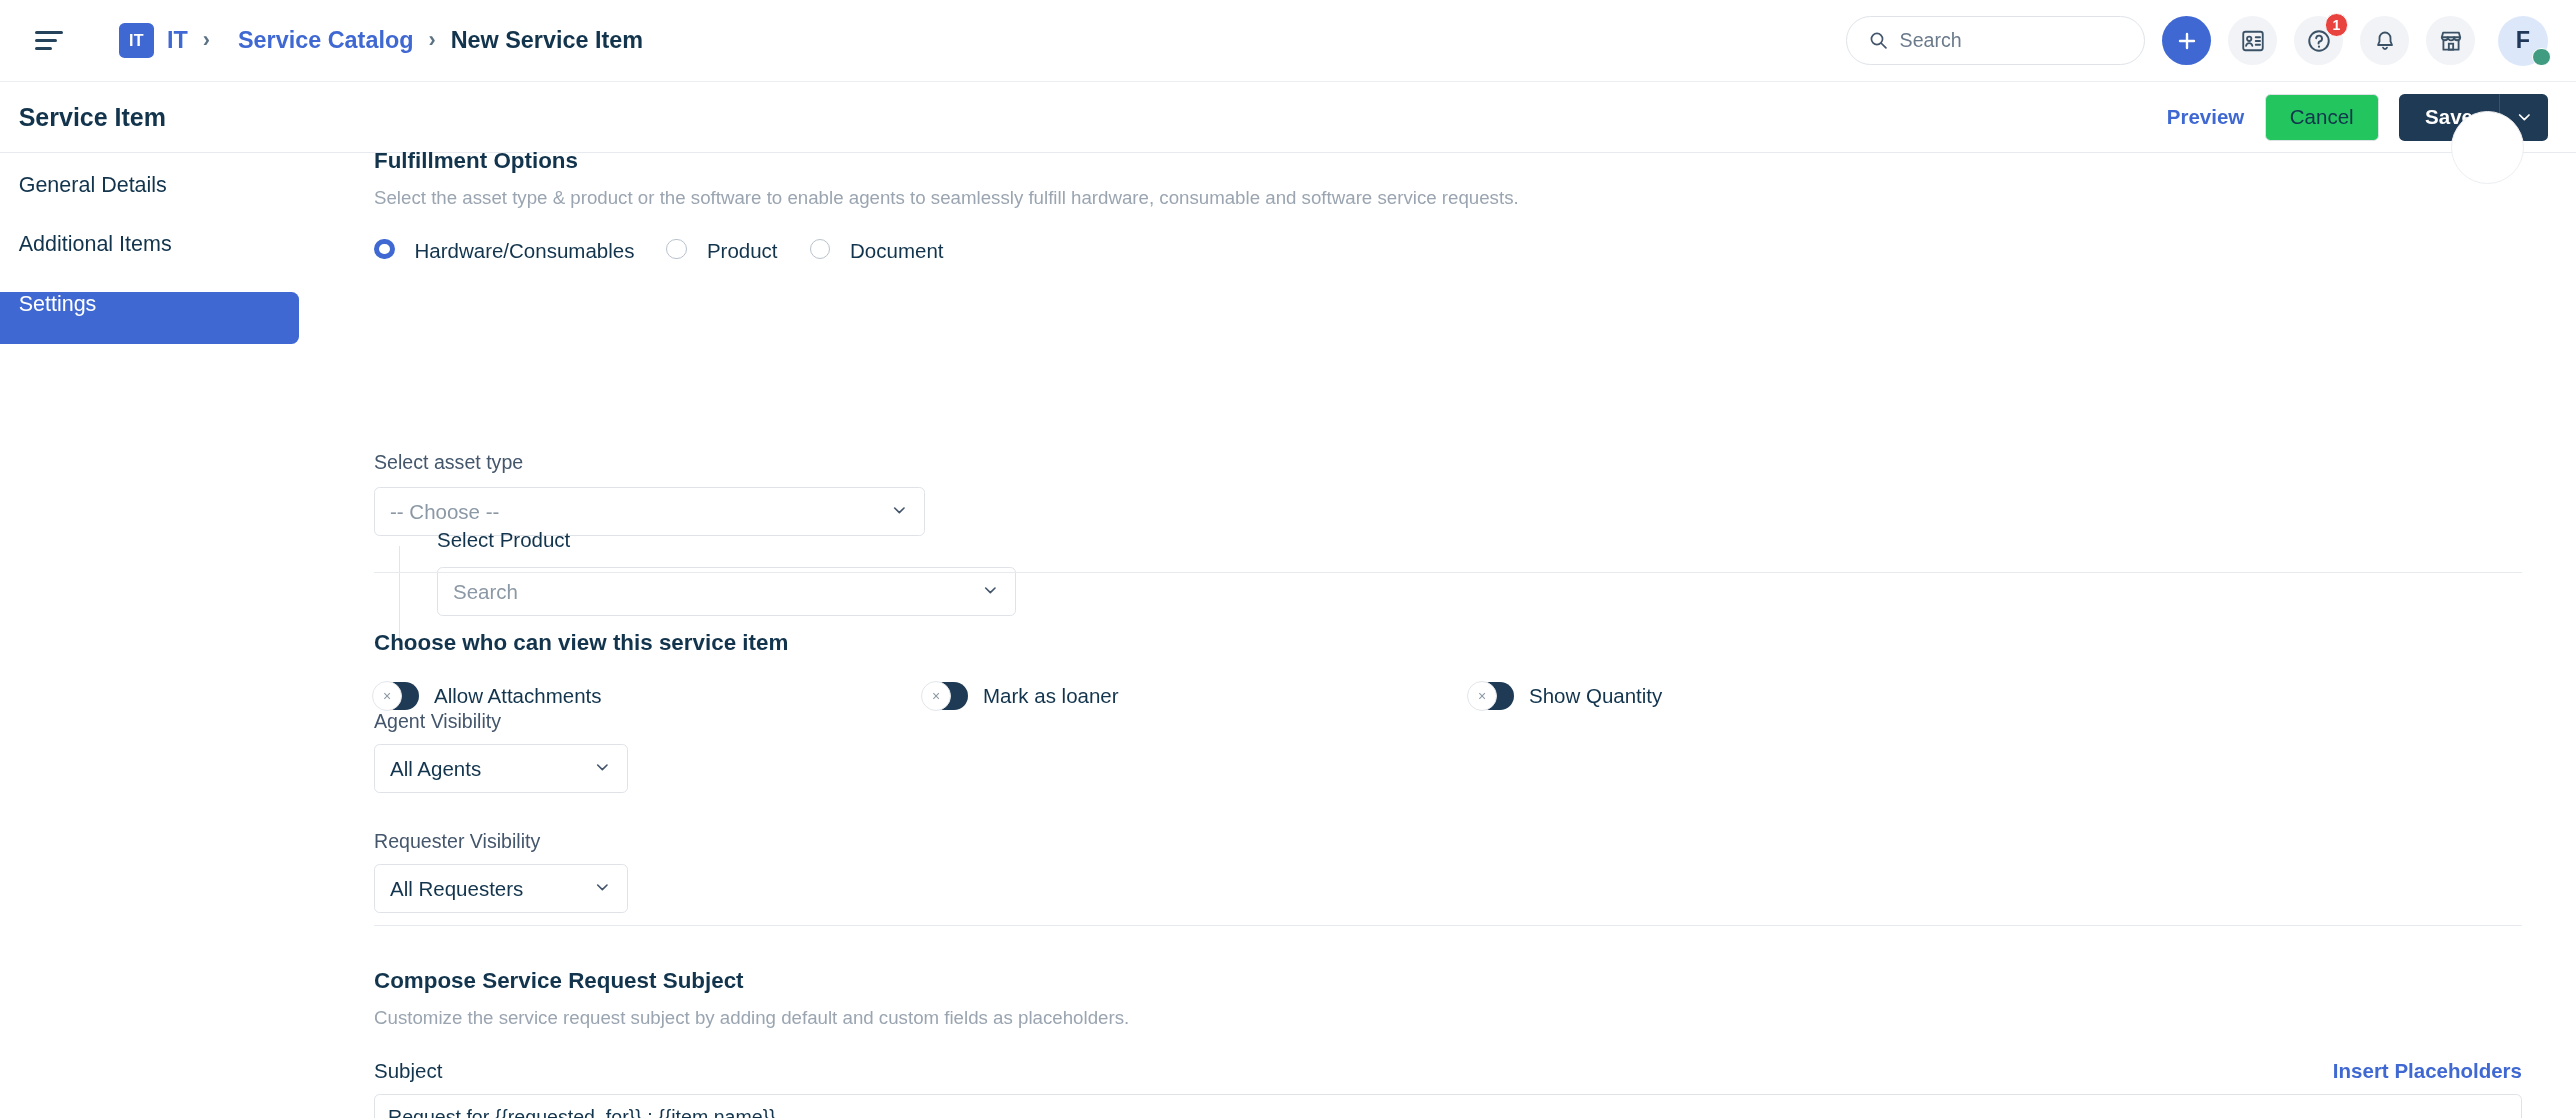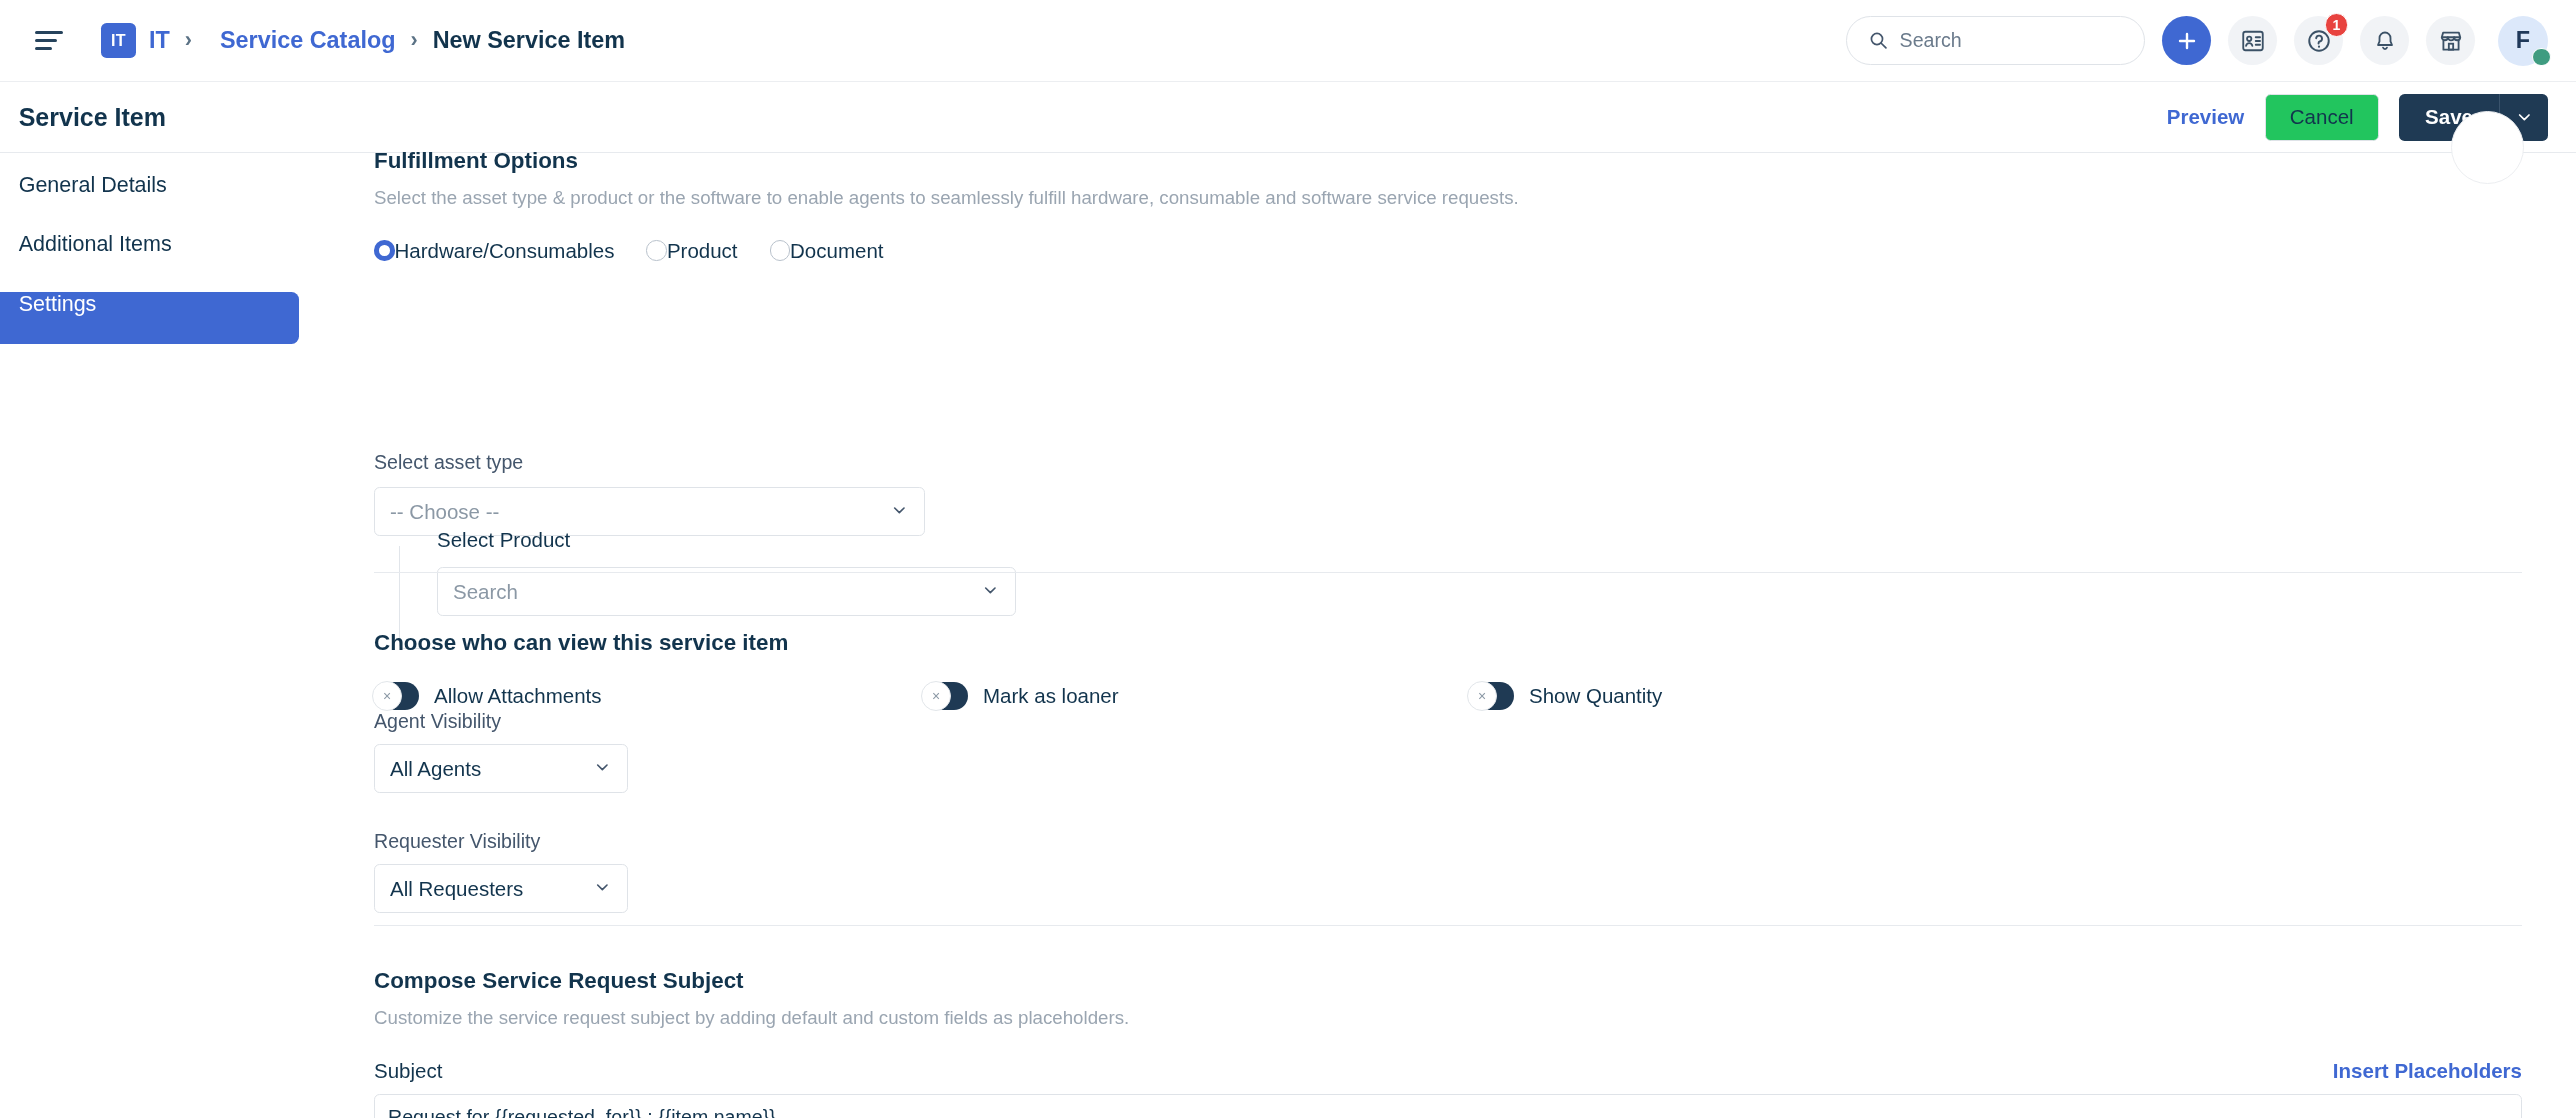--- a/index.html
+++ b/index.html
@@ -20,21 +20,21 @@
   .hamburger {
     margin-left: 35px; width: 32px; height: 24px;
     display: flex; flex-direction: column; justify-content: center; gap: 5.6px;
     cursor: pointer;
   }
   .hamburger i { display:block; height: 2.8px; background: #26435c; border-radius: 1.9px; }
   .hamburger i:nth-child(1){ width: 28px; }
   .hamburger i:nth-child(2){ width: 22.4px; }
   .hamburger i:nth-child(3){ width: 17px; }
 
-  .crumbs { display: flex; align-items: center; margin-left: 34px; gap: 0px; }
+  .crumbs { display: flex; align-items: center; margin-left: 52px; gap: 0px; }
   .it-badge {
     width: 35px; height: 35px; background: #3f68d2; color: #fff;
     border-radius: 5.6px; display:flex; align-items:center; justify-content:center;
     font-size: 16px; font-weight: 700; letter-spacing: 0.5px;
   }
   .crumb-link {
     color: #3f68d2; font-size: 23.4px; font-weight: 600; margin-left: 13px;
     cursor: pointer; white-space: nowrap;
   }
   .crumb-sep { color: #5b7285; font-size: 21.5px; margin: 0 15px; font-weight: 600; }
@@ -111,21 +111,21 @@
   }
   .side-item.active { background:#3f68d2; color:#ffffff; font-weight: 500; }
 
   .content { position:absolute; left:374px; top:0; width: 2167px; }
 
   .sec-title { font-size: 22.4px; font-weight: 700; color:#12344d; }
   .sec-sub { font-size: 18.7px; color:#9aa5b1; margin-top: 13px; }
 
   
   .radio-row { display:flex; align-items:center; gap: 32px; margin-top: 30px; }
-  .radio { display:flex; align-items:center; gap: 0; cursor:pointer; }
+  .radio { display:flex; gap: 20px; cursor:pointer; }
   .radio .ring {
     width: 20.5px; height: 20.5px; border-radius: 50%; border: 1.9px solid #b9c2cc; background:#fff;
     display:flex; align-items:center; justify-content:center; flex:none;
   }
   .radio.on .ring { border: 5.6px solid #3f68d2; background:#fff; }
   .radio .lbl { font-size: 20.5px; color:#12344d; }
 
   
   .field-label { font-size: 19.6px; color:#44566c; }
   .select {

